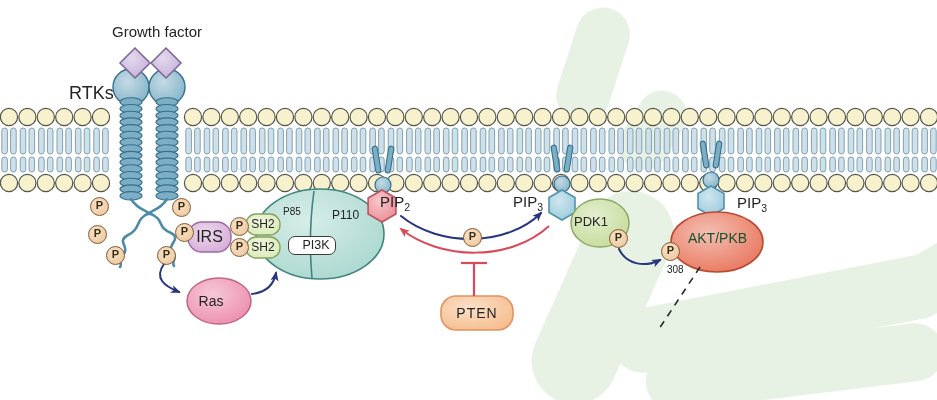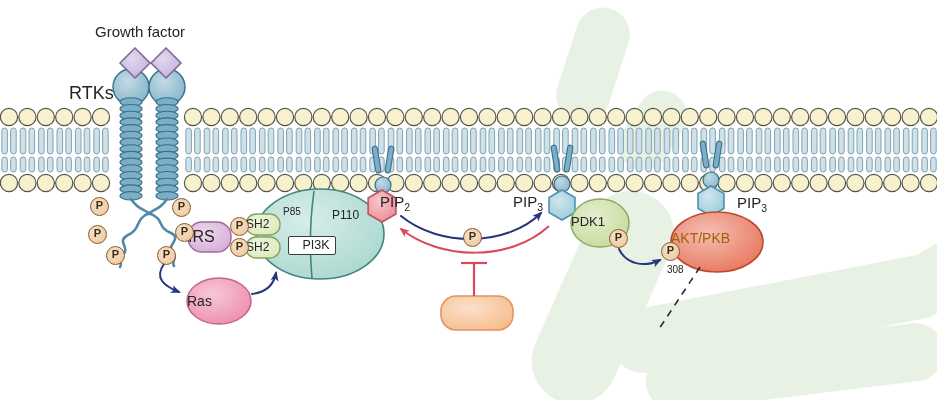--- a/index.html
+++ b/index.html
@@ -1,25 +1,25 @@
 <!DOCTYPE html>
 <html><head>
 <meta charset="utf-8">
 <style>
   html,body{margin:0;padding:0;background:#ffffff;}
   .stage{position:relative;width:937px;height:400px;background:#ffffff;overflow:hidden;
          font-family:"Liberation Sans",sans-serif;}
   .stage svg{position:absolute;left:0;top:0;}
   .lbl{position:absolute;color:#242424;white-space:nowrap;line-height:1;}
   .lbl sub{font-size:70%;}
-  .ctr{text-align:left;}
+  .ctr{text-align:center;}
   .p-badge{position:absolute;width:19px;height:19px;border-radius:50%;
            border:1.5px solid #8a5a35;box-sizing:border-box;
            font-weight:bold;font-size:11px;line-height:15px;text-align:center;color:#3e2c12;}
-  .pi3k-box{position:absolute;background:#ffffff;border:1.5px solid #3c3c3c;border-radius:2px;
+  .pi3k-box{position:absolute;background:#ffffff;border:1.5px solid #3c3c3c;border-radius:7px;
             box-sizing:border-box;text-align:center;padding-left:8px;}
 </style>
 </head>
 <body>
 
 <div class="stage">
   <svg id="scene" width="937" height="400" viewBox="0 0 937 400">
       <defs>
         <radialGradient id="g_pi3k" cx="40%" cy="35%" r="80%">
           <stop offset="0%" stop-color="rgb(215,237,232)"></stop>
@@ -459,22 +459,23 @@
 
   <div class="lbl" style="left:283px;top:207px;font-size:10px">P85</div>
   <div class="lbl" style="left:332px;top:209px;font-size:12px">P110</div>
   <div class="pi3k-box lbl" style="left:288px;top:236px;width:48px;height:19px;font-size:12.5px;line-height:17px">PI3K</div>
 
   <div class="lbl" style="left:380px;top:194px;font-size:15px"><span>PIP</span><sub>2</sub></div>
   <div class="lbl" style="left:513px;top:194px;font-size:15px"><span>PIP</span><sub>3</sub></div>
   <div class="lbl" style="left:737px;top:195px;font-size:15px"><span>PIP</span><sub>3</sub></div>
 
   <div class="lbl ctr" style="left:187px;top:290px;width:48px;font-size:14px;line-height:22px">Ras</div>
+  <div class="lbl ctr" style="left:441px;top:297px;width:72px;font-size:14px;line-height:32px;letter-spacing:1px">PTEN</div>
   <div class="lbl ctr" style="left:571px;top:215px;width:40px;font-size:13px">PDK1</div>
-  <div class="lbl ctr" style="left:671px;top:231px;width:93px;font-size:14px;color:#a16207">AKT/PKB</div>
+  <div class="lbl ctr" style="left:671px;top:231px;width:93px;font-size:14px;color:#14532d">AKT/PKB</div>
   <div class="lbl" style="left:667px;top:265px;font-size:10px">308</div>
 
   <div class="p-badge" style="left: 90px; top: 197px; background: radial-gradient(circle at 40% 35%, rgb(246, 228, 206), rgb(236, 195, 146));">P</div>
   <div class="p-badge" style="left: 88px; top: 225px; background: radial-gradient(circle at 40% 35%, rgb(246, 228, 206), rgb(236, 195, 146));">P</div>
   <div class="p-badge" style="left: 106px; top: 246px; background: radial-gradient(circle at 40% 35%, rgb(246, 228, 206), rgb(236, 195, 146));">P</div>
   <div class="p-badge" style="left: 172px; top: 198px; background: radial-gradient(circle at 40% 35%, rgb(246, 228, 206), rgb(236, 195, 146));">P</div>
   <div class="p-badge" style="left: 175px; top: 223px; background: radial-gradient(circle at 40% 35%, rgb(246, 228, 206), rgb(236, 195, 146));">P</div>
   <div class="p-badge" style="left: 157px; top: 246px; background: radial-gradient(circle at 40% 35%, rgb(246, 228, 206), rgb(236, 195, 146));">P</div>
   <div class="p-badge" style="left: 230px; top: 217px; background: radial-gradient(circle at 40% 35%, rgb(246, 228, 206), rgb(236, 195, 146));">P</div>
   <div class="p-badge" style="left: 230px; top: 238px; background: radial-gradient(circle at 40% 35%, rgb(246, 228, 206), rgb(236, 195, 146));">P</div>

